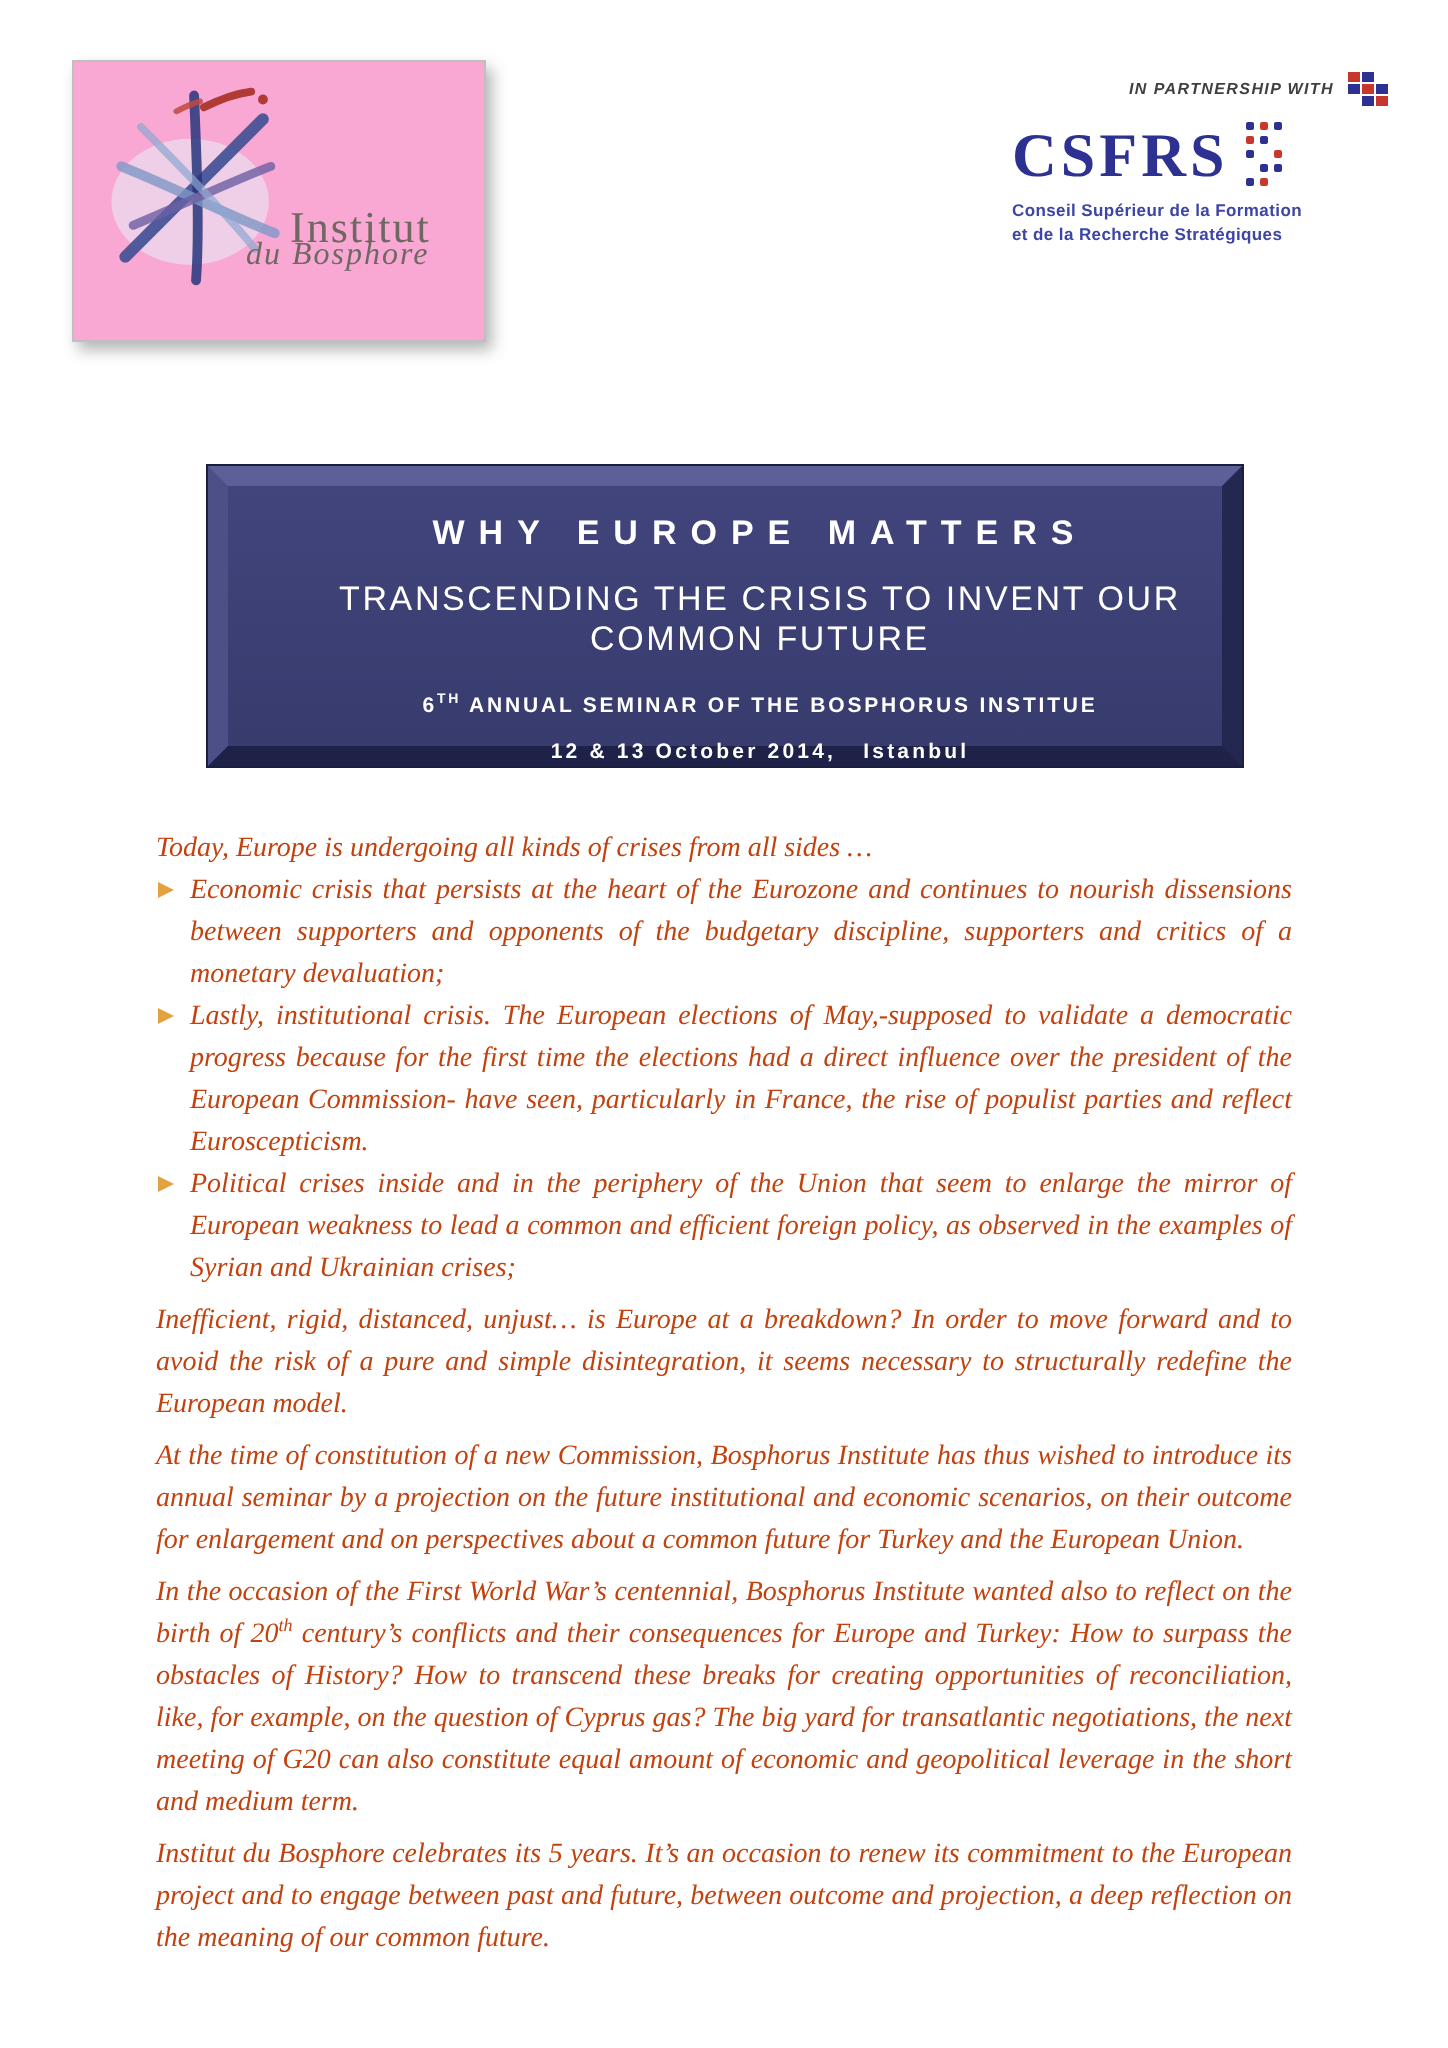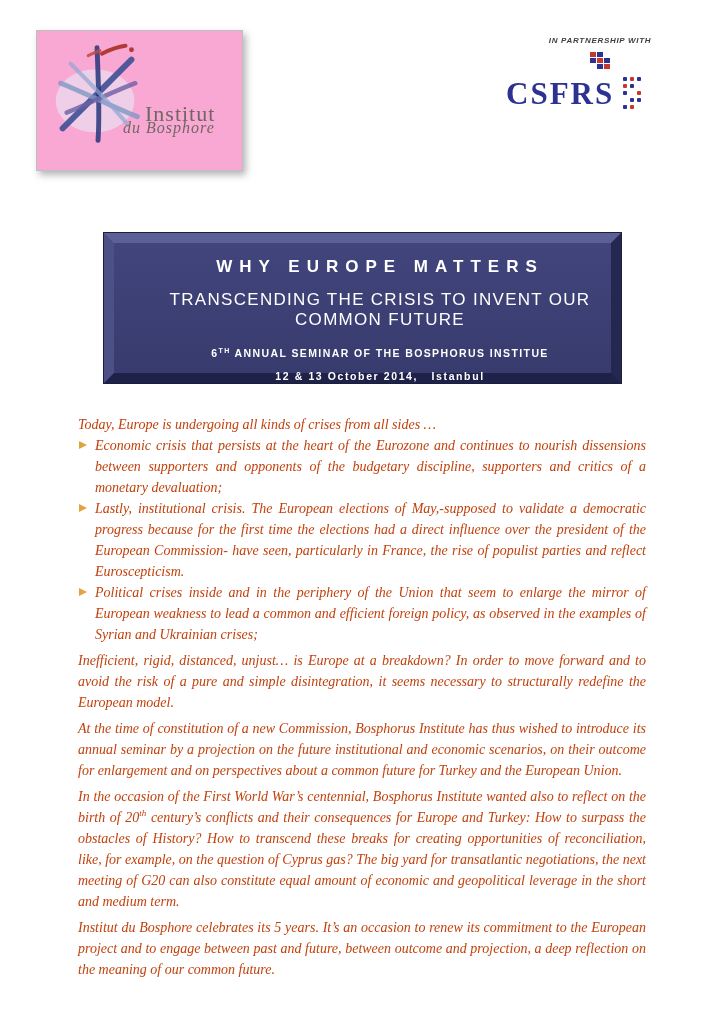--- a/index.html
+++ b/index.html
@@ -20,21 +20,21 @@
     position:absolute; left:108px; top:70px;
     font-family:"Liberation Serif", serif; font-size:22px; color:#6f6861; letter-spacing:1px;
   }
   .logo-l2 {
     position:absolute; left:86px; top:88px;
     font-family:"Liberation Serif", serif; font-size:16px; color:#6f6861; letter-spacing:1px;font-style:italic;
   }
 
   
   .partner { position:absolute; left:506px; top:36px; width:188px; }
-  .partner-top { display:flex; align-items:center; justify-content:flex-end; gap:7px;flex-direction:column; }
+  .partner-top { display:flex; align-items:center; justify-content:flex-end; gap:7px; }
   .partner-label {
     font-size:8px; font-weight:bold; font-style:italic; letter-spacing:0.7px; color:#3f3f3f;
   }
   .flag { display:grid; grid-template-columns:repeat(3,6px); grid-auto-rows:5px; gap:1px; }
   .flag i { display:block; }
   .cell-r { background:#c8372d; }
   .cell-b { background:#2d3192; }
   .cell-e { background:transparent; }
   .csfrs-row { display:flex; align-items:flex-end; gap:9px; margin-top:6px; }
   .csfrs {
@@ -130,20 +130,24 @@
           <i class="cell-e"></i>
           <i class="cell-r"></i>
         <i class="cell-e"></i>
           <i class="cell-b"></i>
           <i class="cell-b"></i>
         <i class="cell-b"></i>
           <i class="cell-r"></i>
           <i class="cell-e"></i>
       </span>
     </div>
+    <div class="org-name">
+      <span>Conseil Supérieur de la Formation</span><br>
+      <span>et de la Recherche Stratégiques</span>
+    </div>
   </div>
 
   <div class="banner">
     <div class="banner-title">WHY EUROPE MATTERS</div>
     <div class="banner-subtitle">TRANSCENDING THE CRISIS TO INVENT OUR COMMON FUTURE</div>
     <div class="banner-line3">
       <span>6</span><sup>TH</sup><span> ANNUAL SEMINAR OF THE BOSPHORUS INSTITUE</span>
     </div>
     <div class="banner-date">12 &amp; 13 October 2014, &nbsp; Istanbul</div>
   </div>

